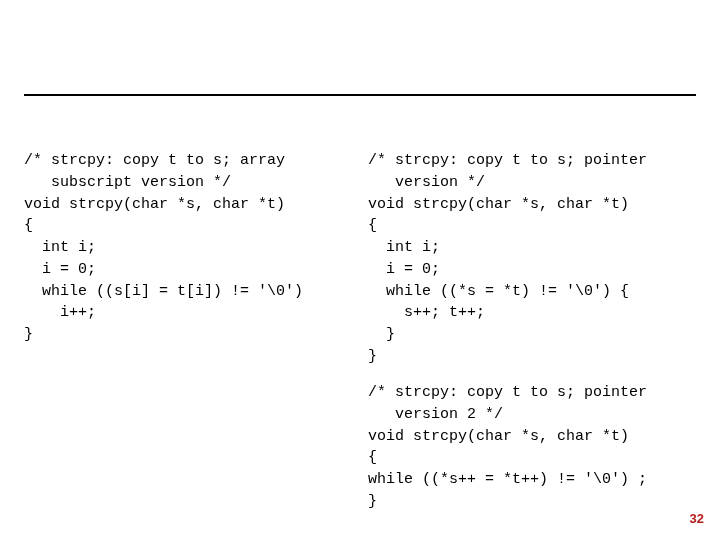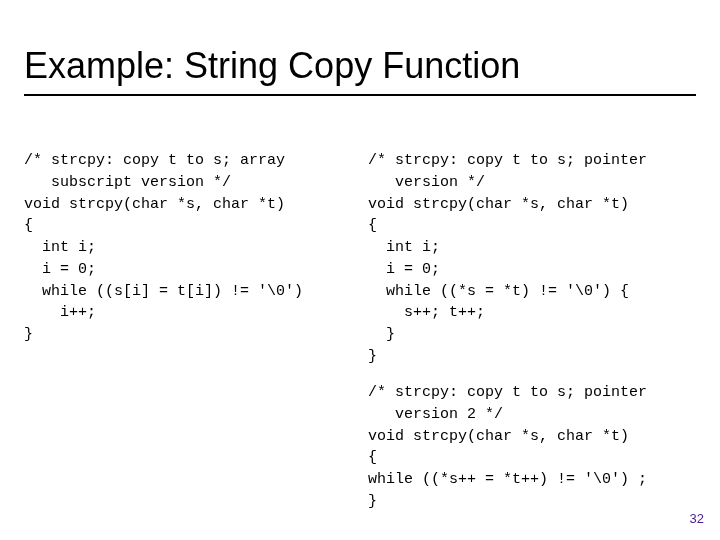--- a/index.html
+++ b/index.html
@@ -45,29 +45,28 @@
   }
   .left-col  { left: 24px;  top: 150px; }
   .right-col { left: 368px; top: 150px; }
   .block2    { left: 368px; top: 382px; }
   .pagenum {
     position: absolute;
     right: 16px;
     bottom: 14px;
     font-size: 13px;
     font-family: Arial, Helvetica, sans-serif;
-    font-weight: normal;
-    color: #4c1d95;
+    font-weight: bold;
+    color: #b91c1c;
   }
 </style>
 </head>
 <body>
 
 <div class="slide">
-  <div class="title">Example: String Copy Function</div>
   <div class="underline"></div>
 
   <div class="col left-col">/* strcpy: copy t to s; array
    subscript version */
 void strcpy(char *s, char *t)
 {
   int i;
   i = 0;
   while ((s[i] = t[i]) != '\0')
     i++;

